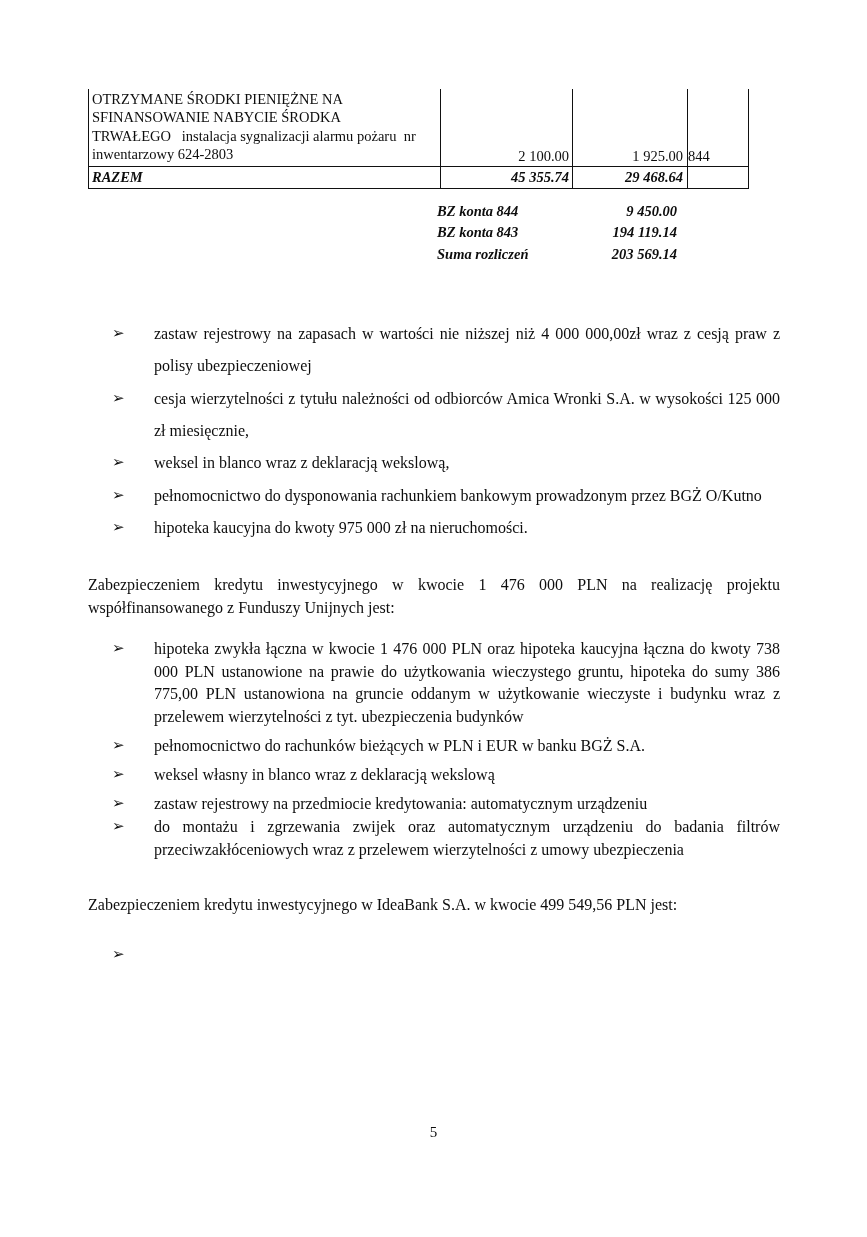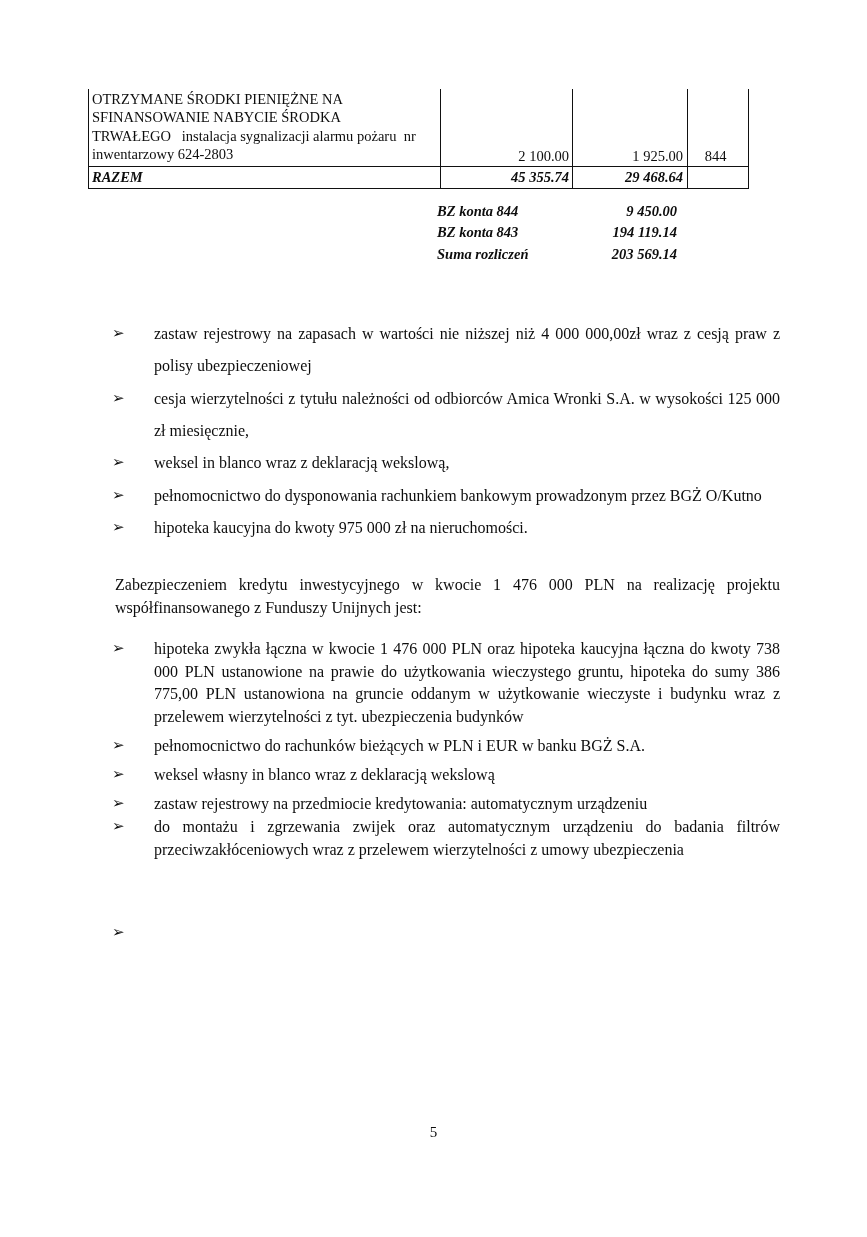--- a/index.html
+++ b/index.html
@@ -56,21 +56,21 @@
     text-align: right;
     padding-right: 3px !important;
   }
   .cell-b {
     border-right: 1.4px solid #111;
     text-align: right;
     padding-right: 4px !important;
   }
   .cell-c {
     border-right: 1.4px solid #111;
-    text-align: center;
+    text-align: left;
     padding-right: 5px !important;
   }
   .row-item td { padding-bottom: 1px; }
   .row-item .cell-a,
   .row-item .cell-b,
   .row-item .cell-c { vertical-align: bottom; }
 
   .row-total td {
     border-top: 1.4px solid #111;
     border-bottom: 1.4px solid #111;
@@ -120,21 +120,21 @@
   h2.heading .h-line { display: block; }
   h2.heading .h-line.j {
     text-align: justify;
     text-align-last: justify;
   }
   p.para {
     margin: 0;
     font-size: 16px;
     line-height: 1.98;
   }
-  p.para.tight { line-height: 1.42; margin-left: 27px; }
+  p.para.tight { line-height: 1.42; }
   p.para.jst {
     text-align: justify;
     text-justify: inter-word;
   }
 
   ul.blist {
     list-style: none;
     margin: 0;
     padding: 0;
   }
@@ -282,20 +282,21 @@
         <span>zastaw rejestrowy na przedmiocie kredytowania: automatycznym urządzeniu</span>
       </li>
       <li>
         <span class="marker">➢</span>
         <span>do montażu i zgrzewania zwijek oraz automatycznym urządzeniu do badania filtrów przeciwzakłóceniowych wraz z przelewem wierzytelności z umowy ubezpieczenia</span>
       </li>
     </ul>
 
     <div class="sp-2"></div>
 
+    <p class="para tight">Zabezpieczeniem kredytu inwestycyjnego w  IdeaBank S.A. w kwocie 499 549,56  PLN jest:</p>
 
     <div class="sp-3"></div>
 
     <ul class="blist dense">
       <li>
         <span class="marker">➢</span>
       </li>
     </ul>
 
   </div>

